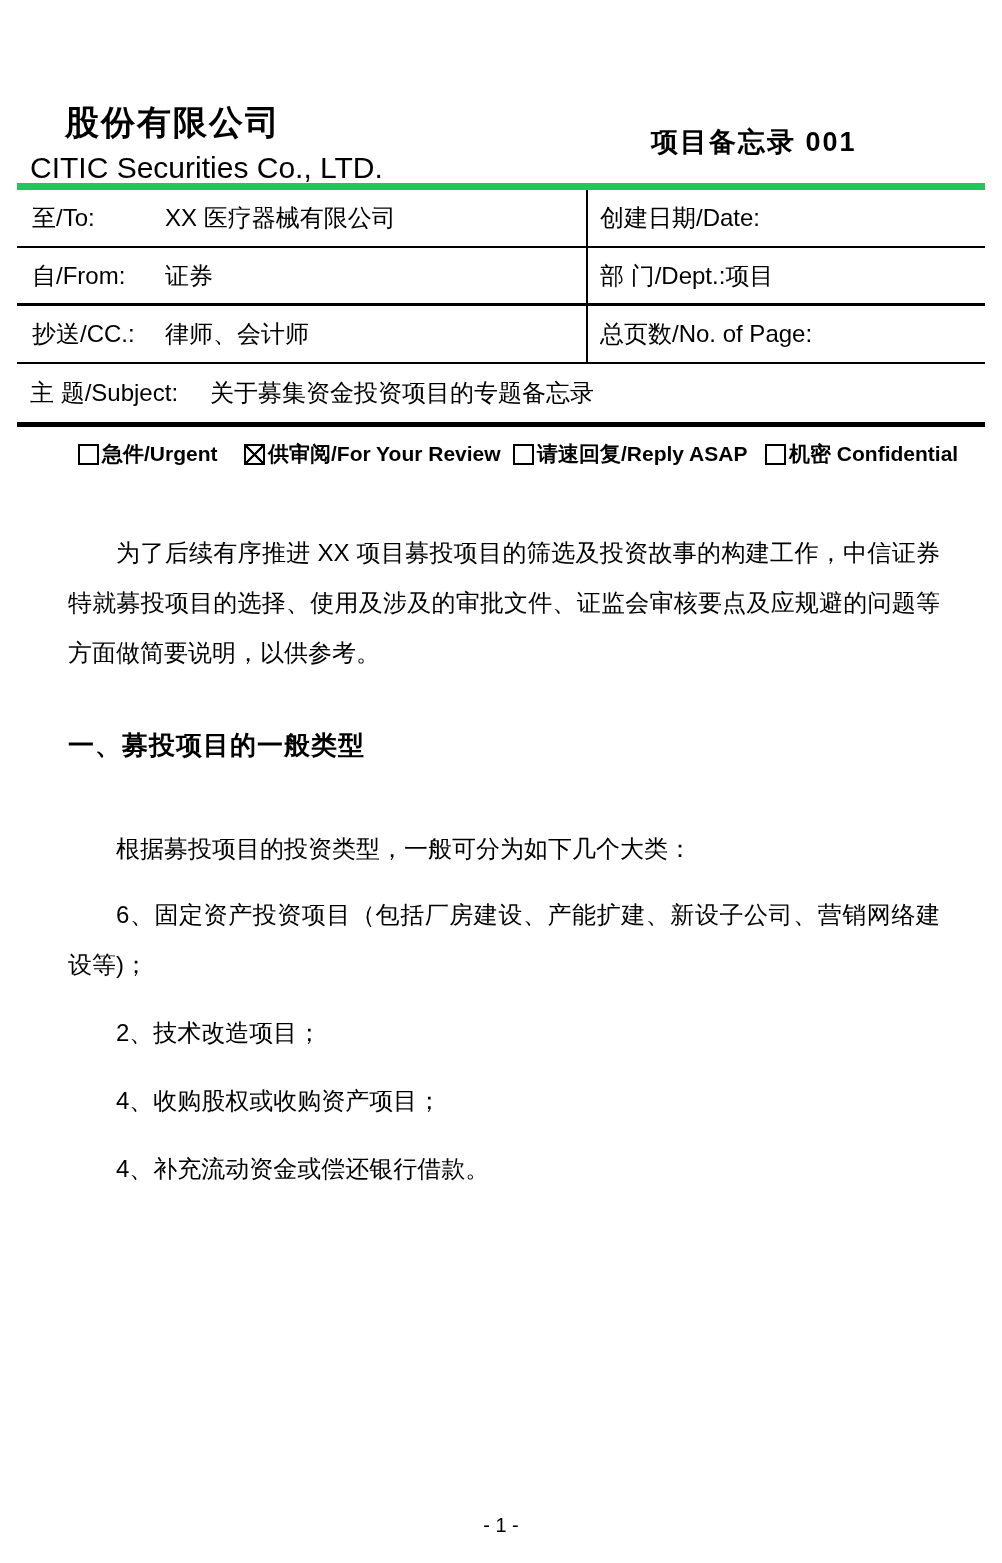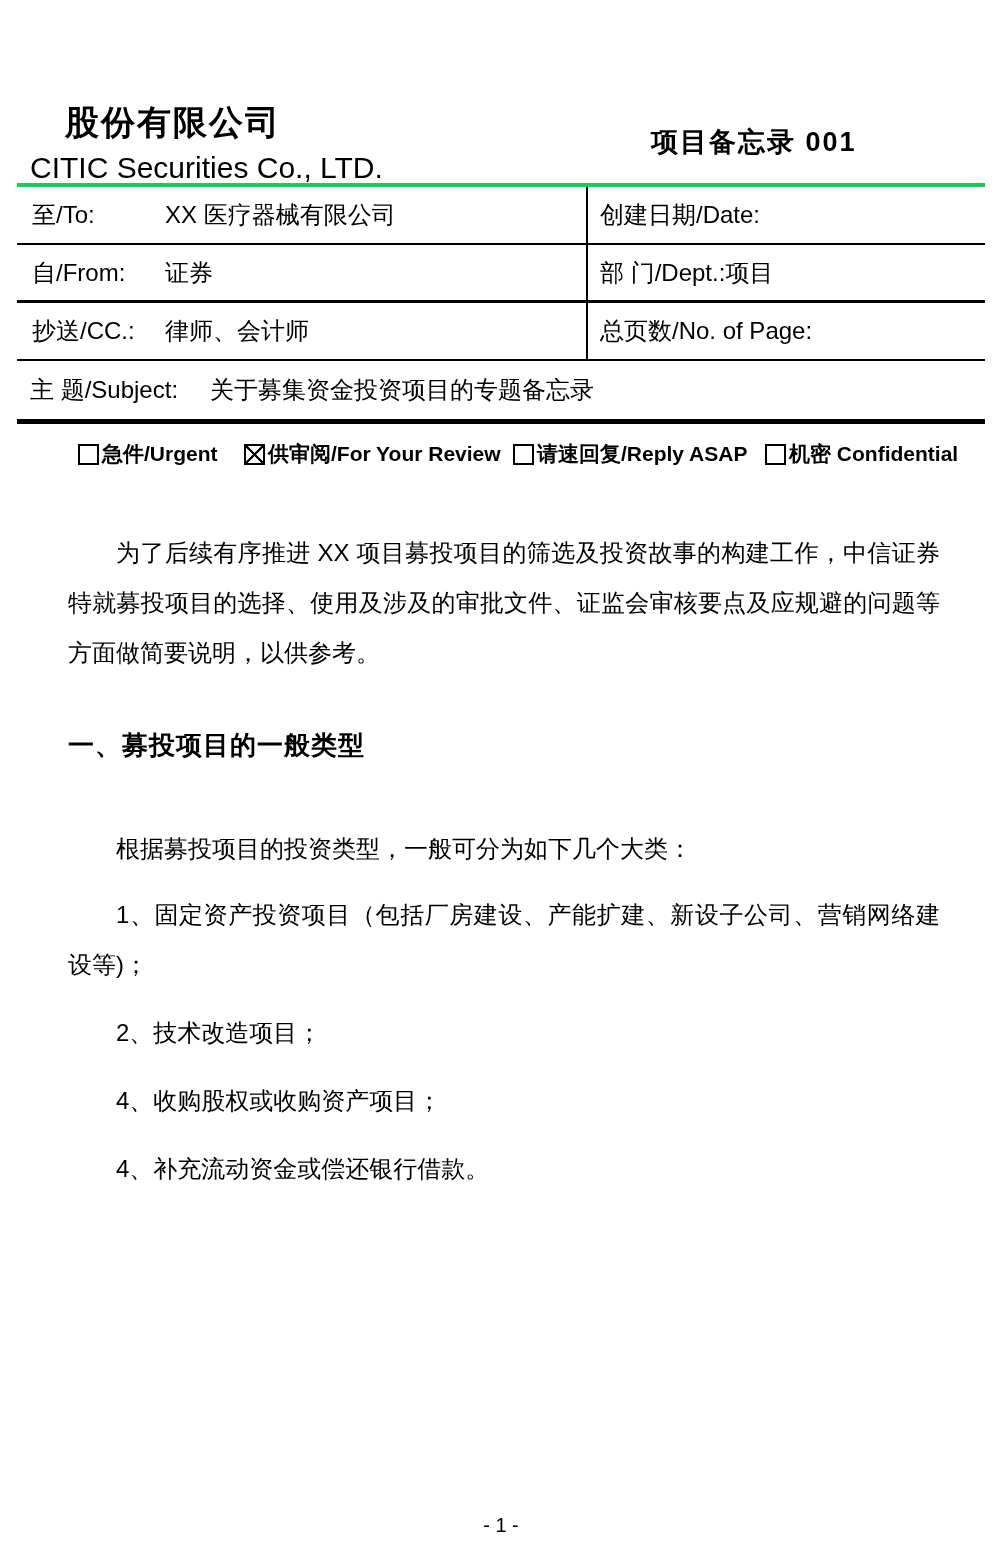--- a/index.html
+++ b/index.html
@@ -25,21 +25,21 @@
   .company-en { margin-top: 5px; font-size: 30px; }
   .memo-title {
     position: absolute; left: 614px; top: 124px;
     font-size: 27px; font-weight: bold; letter-spacing: 2px; margin-left: 37px;
   }
 
   
   .info-table {
     position: absolute;
     top: 183px; left: 17px; width: 968px;
-    border-top: 4px solid #22c55e;
+    border-top: 7px solid #22c55e;
     border-bottom: 5px solid #000;
     font-size: 24px;
   }
   .itr { display: flex; align-items: stretch; height: 58px; border-bottom: 2px solid #000; }
   .itr.last-split { border-bottom: 3px solid #000; }
   .itr.subject-row { border-bottom: none; }
   .cell-left {
     width: 571px; border-right: 2px solid #000;
     display: flex; align-items: center; padding-left: 15px;
   }
@@ -159,21 +159,21 @@
     <div class="cb-item cb-4">
       <span class="cb-box"></span>
       <span>机密 Confidential</span>
     </div>
   </div>
 
   <div class="body-text">
     <p class="para-2">为了后续有序推进 XX 项目募投项目的筛选及投资故事的构建工作，中信证券特就募投项目的选择、使用及涉及的审批文件、证监会审核要点及应规避的问题等方面做简要说明，以供参考。</p>
     <div class="section-heading">一、募投项目的一般类型</div>
     <p class="para-3">根据募投项目的投资类型，一般可分为如下几个大类：</p>
-    <p class="list-item">1、固定资产投资项目（包括厂房建设、产能扩建、新设子公司、营销网络建设等)；</p>
+    <p class="list-item">6、固定资产投资项目（包括厂房建设、产能扩建、新设子公司、营销网络建设等)；</p>
     <p class="list-item">2、技术改造项目；</p>
     <p class="list-item">4、收购股权或收购资产项目；</p>
     <p class="list-item">4、补充流动资金或偿还银行借款。</p>
   </div>
 
   <div class="page-footer">
     <span>- 1 -</span>
   </div>
 
 </div>

